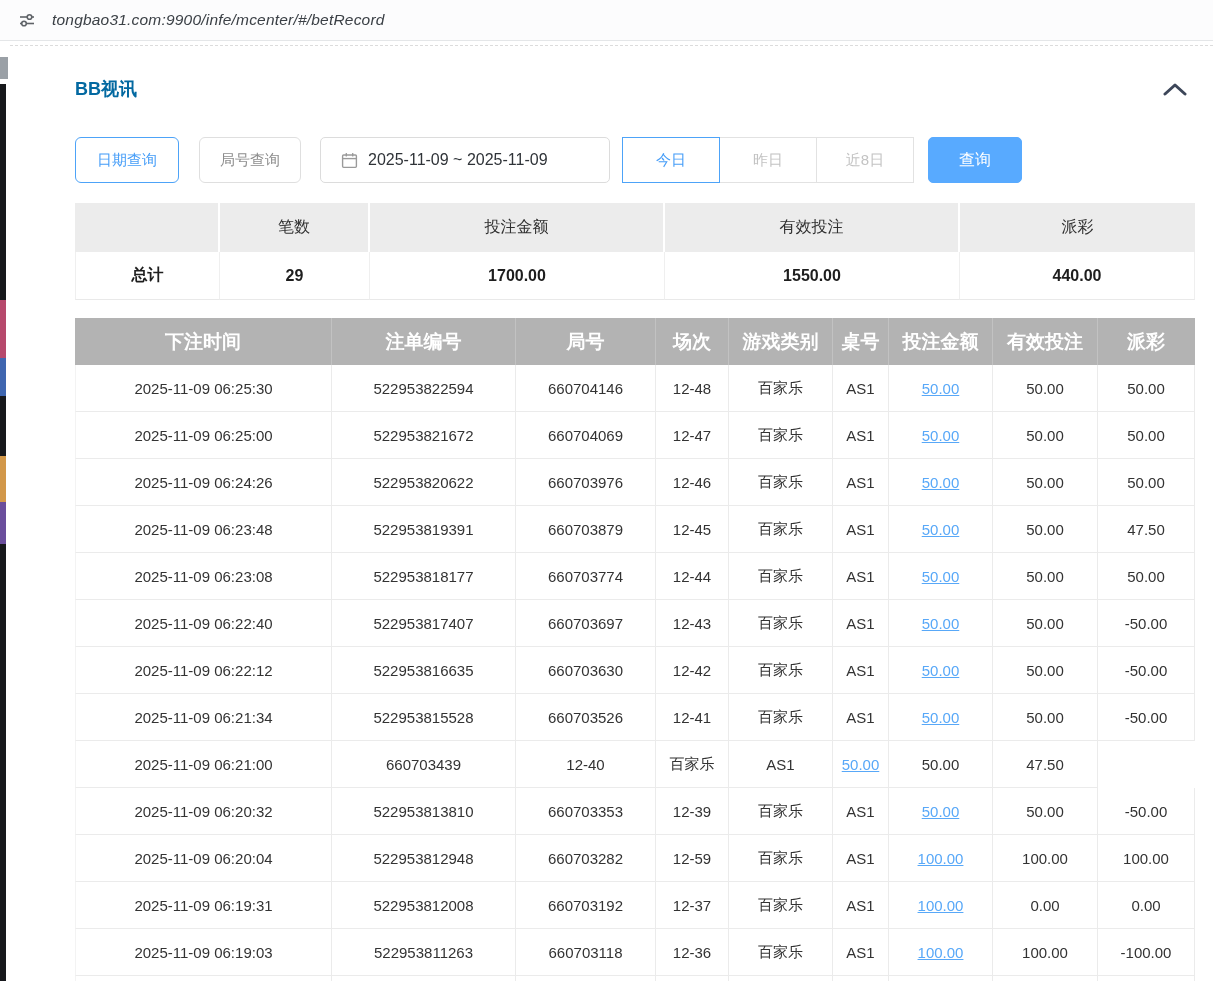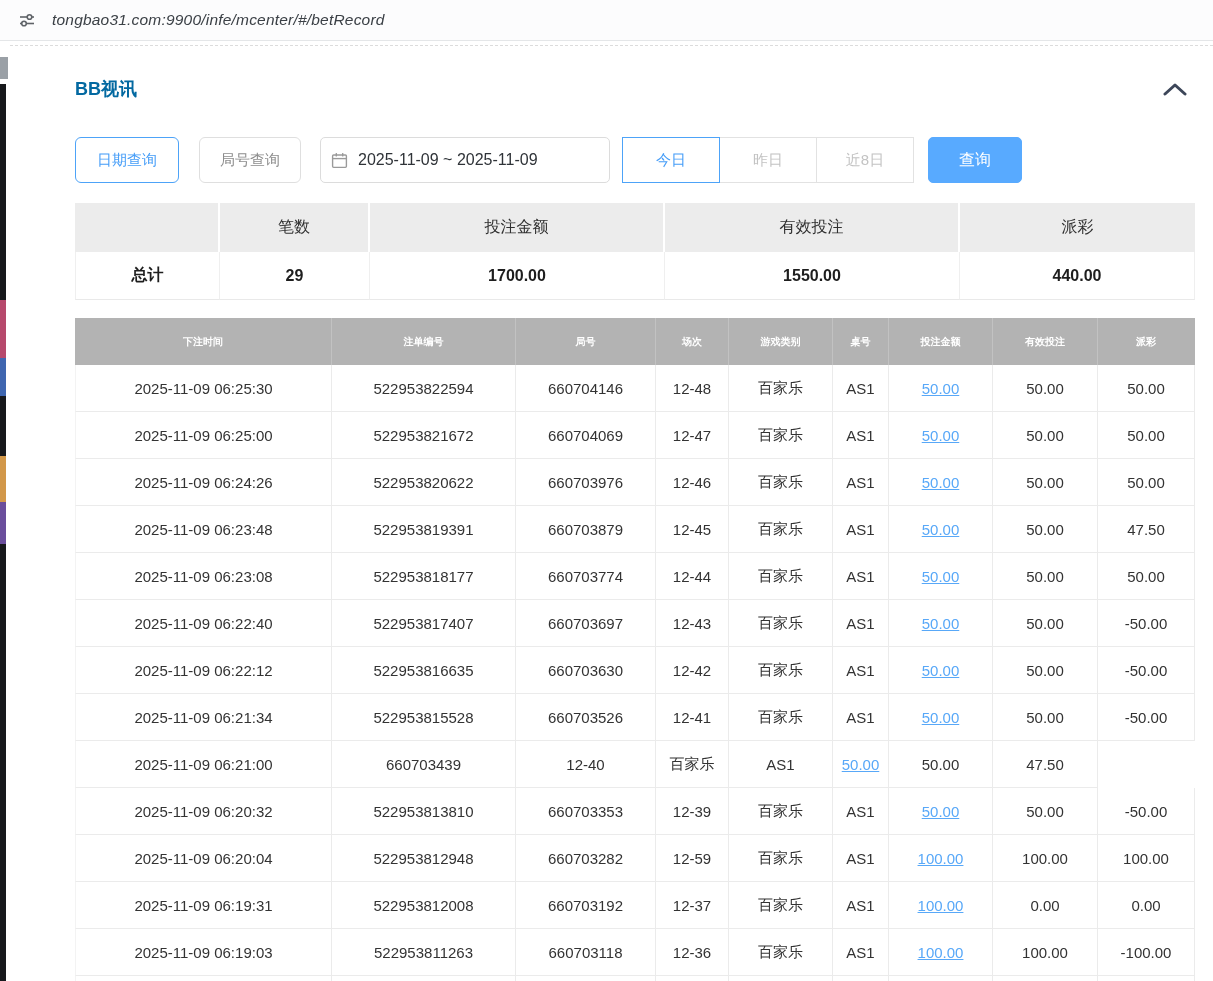--- a/index.html
+++ b/index.html
@@ -37,21 +37,21 @@
   .filters { position:absolute; top:129px; left:75px; width:1120px; height:62px; display:flex; align-items:center; }
   .btn {
     height:46px; border-radius:6px; background:#fff; font-size:15px; cursor:pointer;
     display:flex; align-items:center; justify-content:center;
     font-family:"Liberation Sans","DejaVu Sans",sans-serif;
   }
   .btn-date   { width:104px; border:1px solid #4da3f8; color:#459df8; }
   .btn-round  { width:102px; margin-left:20px; border:1px solid #dfdfdf; color:#8c8c8c; }
   .date-picker {
     width:290px; height:46px; margin-left:19px; border:1px solid #dcdcdc; border-radius:5px;
-    background:#fff; display:flex; align-items:center; padding-left:10px; cursor:pointer;
+    background:#fff; display:flex; align-items:center; padding-left:20px; cursor:pointer;
   }
   .cal-icon { display:flex; margin-right:10px; }
   .date-text { font-size:16px; color:#2f3338; }
   .seg-group { display:flex; margin-left:12px; height:46px; }
   .seg {
     width:98px; height:46px; background:#fff; border:1px solid #e2e2e2; margin-left:-1px;
     font-size:15px; color:#c3c3c3; cursor:pointer; display:flex; align-items:center; justify-content:center;
     position:relative; font-family:"Liberation Sans","DejaVu Sans",sans-serif;
   }
   .seg:first-child { margin-left:0; }
@@ -71,21 +71,21 @@
     font-size:16px; font-weight:bold; color:#1e1e1e;
     border-bottom:1px solid #e9e9e9; border-right:1px solid #efefef;
   }
   .sum-td:first-child { border-left:1px solid #efefef; }
 
   
   .main-table { position:absolute; top:318px; left:75px; width:1120px; }
   .mrow { display:grid; grid-template-columns:257px 184px 140px 73px 104px 56px 104px 105px 97px; }
   .mcell { display:flex; align-items:center; justify-content:center; }
   .mhead .mcell {
-    height:47px; background:#b3b3b3; color:#fff; font-weight:bold; font-size:10px;
+    height:47px; background:#b3b3b3; color:#fff; font-weight:bold; font-size:19px;
     border-right:1px solid #c2c2c2;
   }
   .mhead .mcell:last-child { border-right:1px solid #b3b3b3; }
   .mbody-row .mcell {
     height:47px; background:#fff; font-size:15px; color:#333;
     border-bottom:1px solid #ebebeb; border-right:1px solid #ebebeb;
   }
   .mbody-row .mcell:first-child { border-left:1px solid #f3f3f3; }
   .amount-link { color:#58a8f8; text-decoration:underline; cursor:pointer; font-size:15px; }
   .neg { color:#f2605f; }

